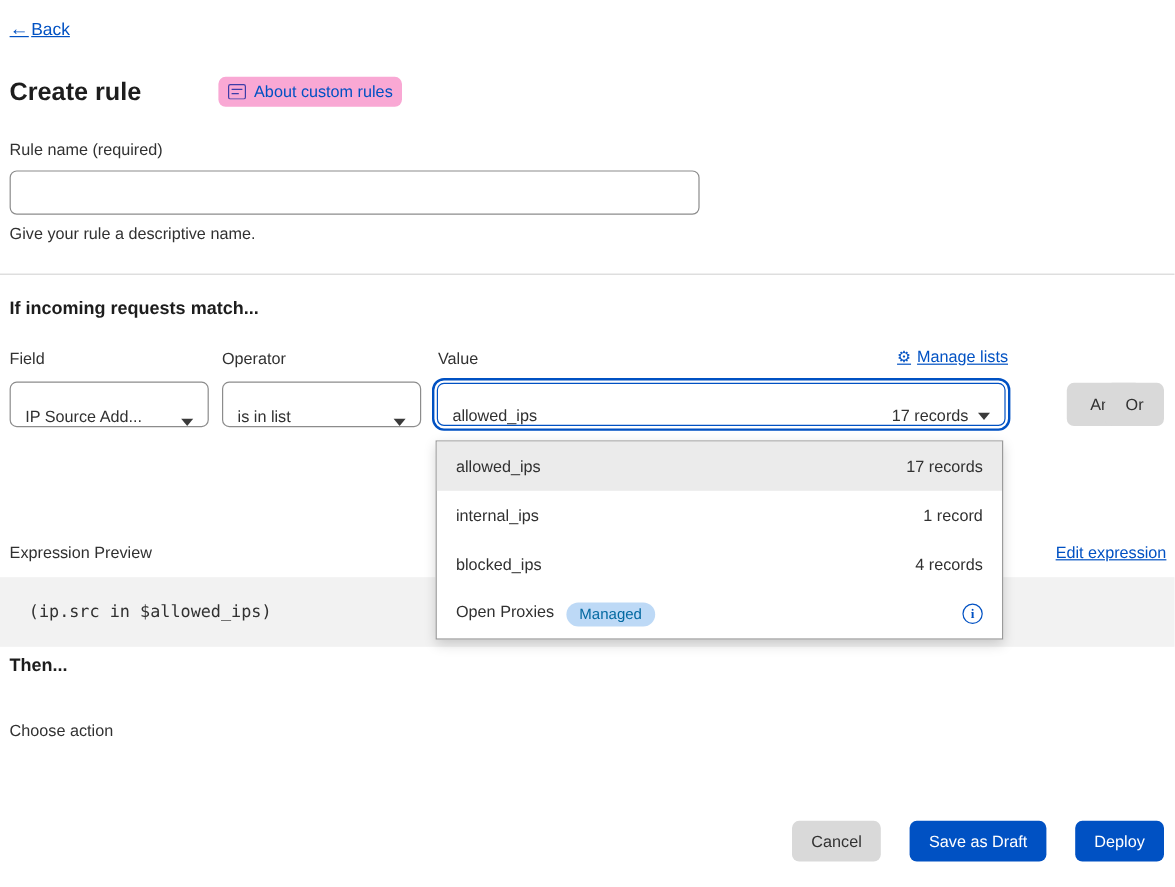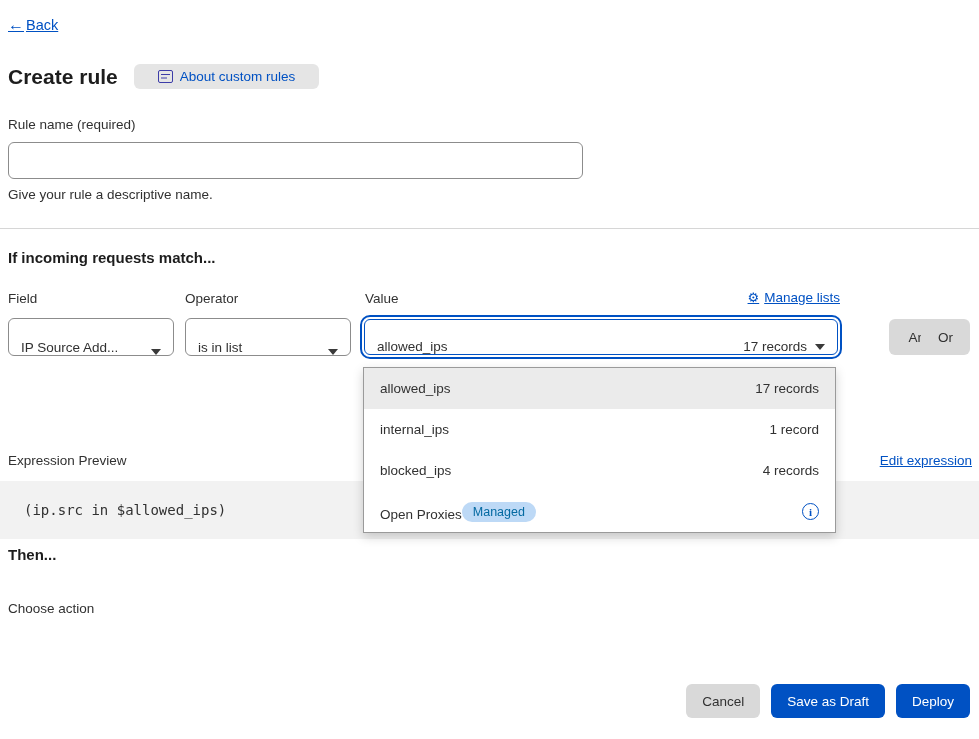--- a/index.html
+++ b/index.html
@@ -10,22 +10,22 @@
   a { cursor:pointer; }
 
   
   .back-link { position:absolute; left:8px; top:16px; color:#0051c3; font-size:14.5px;
                text-decoration:underline; display:flex; align-items:center; gap:2px; }
   .back-arrow { font-size:16px; text-decoration:none; }
 
   
   .title-row { position:absolute; left:8px; top:64px; display:flex; align-items:center; gap:16px; }
   .page-title { font-size:21px; font-weight:bold; color:#1d1d1d; }
-  .about-pill { display:flex; align-items:center; gap:7px; background:#e5e5e5; color:#0051c3;
-                font-size:13.5px; padding:5px 24px; border-radius:6px; text-decoration:none; }
+  .about-pill { display:flex; align-items:center; gap:7px; background:#f9a8d4; color:#0051c3;
+                font-size:13.5px; padding:5px 8px; border-radius:6px; text-decoration:none;margin-left:48px; }
 
   
   .rule-name-label { position:absolute; left:8px; top:117px; font-size:13.5px; color:#313131; }
   .rule-input { position:absolute; left:8px; top:142px; width:575px; height:37px;
                 border:1px solid #8c8c8c; border-radius:6px; font-size:13.5px; padding:0 12px;
                 font-family:"Liberation Sans", sans-serif; color:#313131; }
   .helper-text { position:absolute; left:8px; top:187px; font-size:13.5px; color:#313131; }
 
   .divider { position:absolute; left:0; top:228px; width:100%; height:1px; background:#d6d6d6; }
 
@@ -57,21 +57,21 @@
               font-family:"Liberation Sans", sans-serif; }
   .and-btn { left:889px; width:63px; }
   .or-btn { left:921px; width:49px; }
 
   
   .menu { position:absolute; left:363px; top:367px; width:473px; background:#fff;
           border:1px solid #9a9a9a; box-shadow:0 4px 10px rgba(0,0,0,0.18); z-index:5; }
   .menu-item { height:41px; display:flex; align-items:center; justify-content:space-between;
                padding:0 16px; font-size:13.5px; cursor:pointer; }
   .menu-item.selected { background:#ebebeb; }
-  .item-left { display:flex; align-items:flex-end; }
+  .item-left { display:flex; align-items:flex-start; gap:10px; }
   .managed-badge { background:#bdd9f6; color:#0369a1; font-size:12.5px; padding:3px 11px;
                    border-radius:11px; }
   .info-icon { width:17px; height:17px; border:1.5px solid #0051c3; border-radius:50%;
                color:#0051c3; font-size:11px; font-weight:bold; display:flex; align-items:center;
                justify-content:center; cursor:pointer; font-family:"Liberation Serif", serif; }
 
   
   .expr-row { position:absolute; left:8px; top:453px; width:964px; display:flex;
               justify-content:space-between; align-items:center; }
   .expr-label { font-size:13.5px; color:#313131; }
@@ -80,21 +80,21 @@
                 display:flex; align-items:center; padding-left:24px;
                 font-family:"DejaVu Sans Mono", monospace; font-size:14px; color:#313131; z-index:1; }
 
   
   .then-heading { position:absolute; left:8px; top:546px; font-size:15px; font-weight:bold; color:#1d1d1d; }
   .choose-action-label { position:absolute; left:8px; top:601px; font-size:13.5px; }
   .action-select { position:absolute; left:8px; top:627px; width:335px; height:37px; }
   .placeholder { color:#767676; }
 
   
-  .footer { position:absolute; top:684px; right:9px; display:flex; gap:11px; }
+  .footer { position:absolute; top:684px; right:9px; display:flex; gap:24px; }
   .btn { height:34px; border:none; border-radius:6px; font-size:13.5px; cursor:pointer;
          font-family:"Liberation Sans", sans-serif; padding:0 16px; }
   .btn-gray { background:#d9d9d9; color:#313131; }
   .btn-blue { background:#0051c3; color:#fff; }
 </style>
 </head>
 <body>
 
 <div class="page">
 

